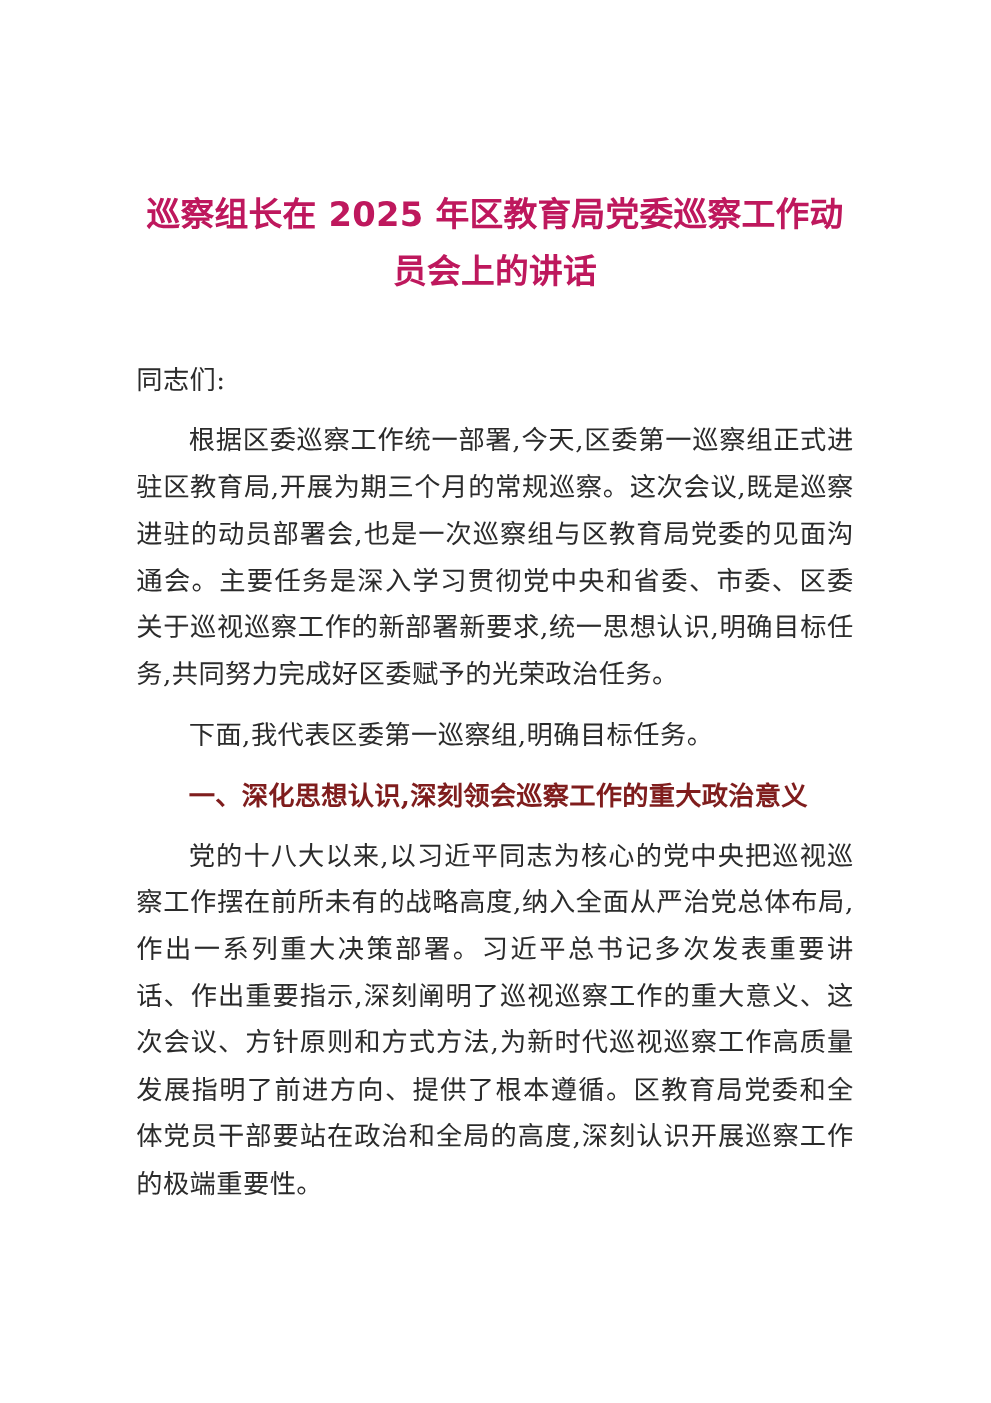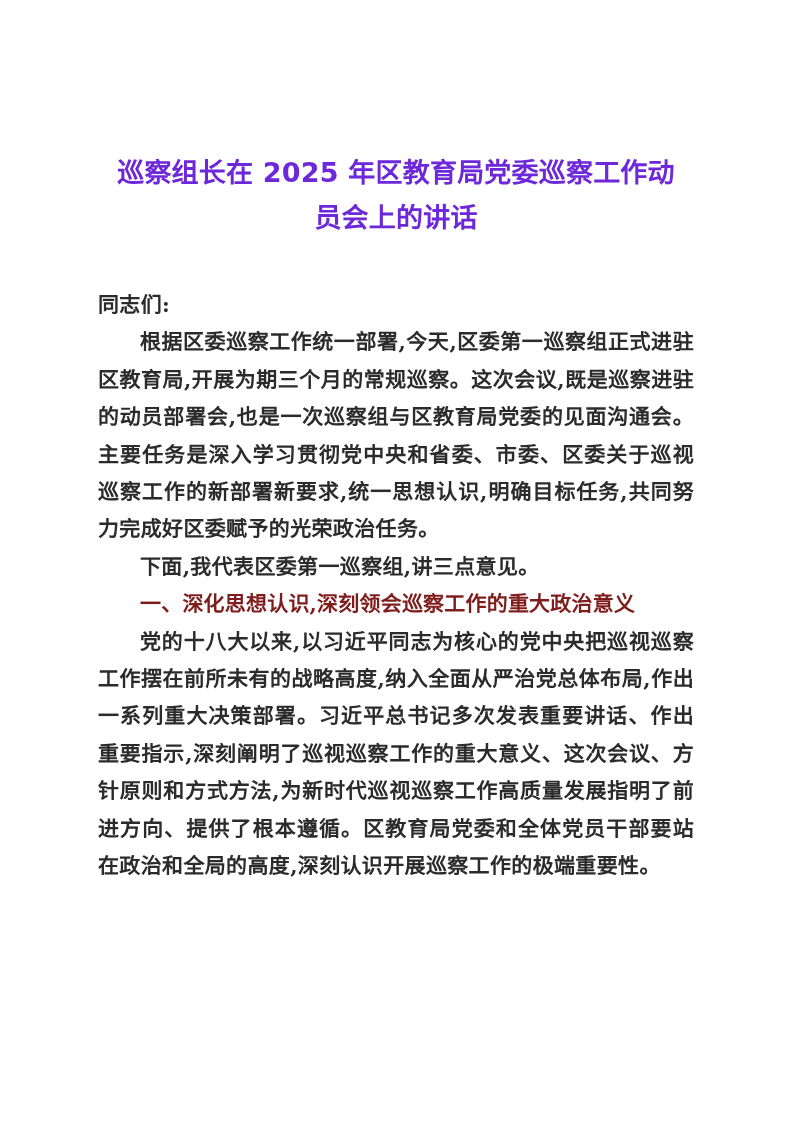--- a/index.html
+++ b/index.html
@@ -25,39 +25,38 @@
     box-sizing: border-box;
     padding: 150px 99px 0 98px;
   }
 
   .doc-title {
     font-family: "DejaVu Sans", "Liberation Sans", sans-serif;
     font-weight: 700;
     font-size: 27px;
     line-height: 45px;
     text-align: center;
-    color: #6d28d9;
+    color: #be185d;
     letter-spacing: 0.2px;
     margin: 0 0 46px 0;
     padding: 0 6px;
   }
 
   .doc-body {
     font-family: "DejaVu Serif", "Liberation Serif", serif;
     font-size: 21px;
     line-height: 37.4px;
     color: #2b2b2b;
     text-align: justify;
     text-justify: inter-character;
     letter-spacing: 0.35px;
   }
 
   .doc-body p {
-    margin: 0;
-    font-weight: bold;
+    margin: 11px;
   }
 
   .para {
     text-indent: 42px;
   }
 
   .para-noindent {
     text-indent: 0;
   }
 
@@ -77,21 +76,21 @@
     <span>巡察组长在 2025 年区教育局党委巡察工作动员会</span><wbr>
     <span>上的讲话</span>
   </h1>
 
   <div class="doc-body">
 
     <p class="para-noindent">同志们:</p>
 
     <p class="para">根据区委巡察工作统一部署,今天,区委第一巡察组正式进驻区教育局,开展为期三个月的常规巡察。这次会议,既是巡察进驻的动员部署会,也是一次巡察组与区教育局党委的见面沟通会。主要任务是深入学习贯彻党中央和省委、市委、区委关于巡视巡察工作的新部署新要求,统一思想认识,明确目标任务,共同努力完成好区委赋予的光荣政治任务。</p>
 
-    <p class="para">下面,我代表区委第一巡察组,讲三点意见。</p>
+    <p class="para">下面,我代表区委第一巡察组,明确目标任务。</p>
 
     <p class="heading">一、深化思想认识,深刻领会巡察工作的重大政治意义</p>
 
     <p class="para">党的十八大以来,以习近平同志为核心的党中央把巡视巡察工作摆在前所未有的战略高度,纳入全面从严治党总体布局,作出一系列重大决策部署。习近平总书记多次发表重要讲话、作出重要指示,深刻阐明了巡视巡察工作的重大意义、这次会议、方针原则和方式方法,为新时代巡视巡察工作高质量发展指明了前进方向、提供了根本遵循。区教育局党委和全体党员干部要站在政治和全局的高度,深刻认识开展巡察工作的极端重要性。</p>
 
 
   </div>
 </div>
 
 </body></html>

